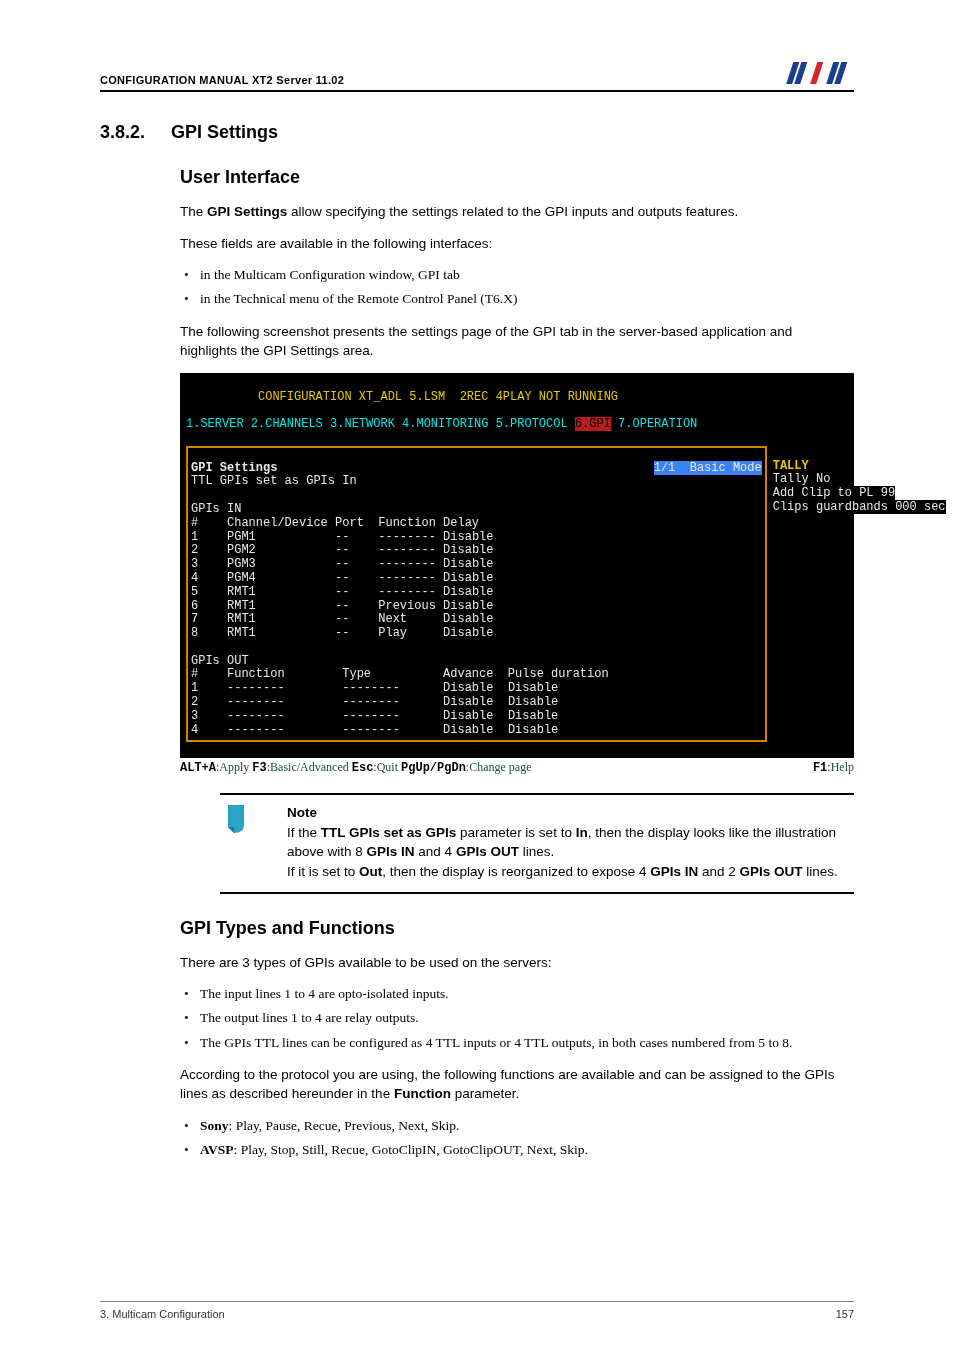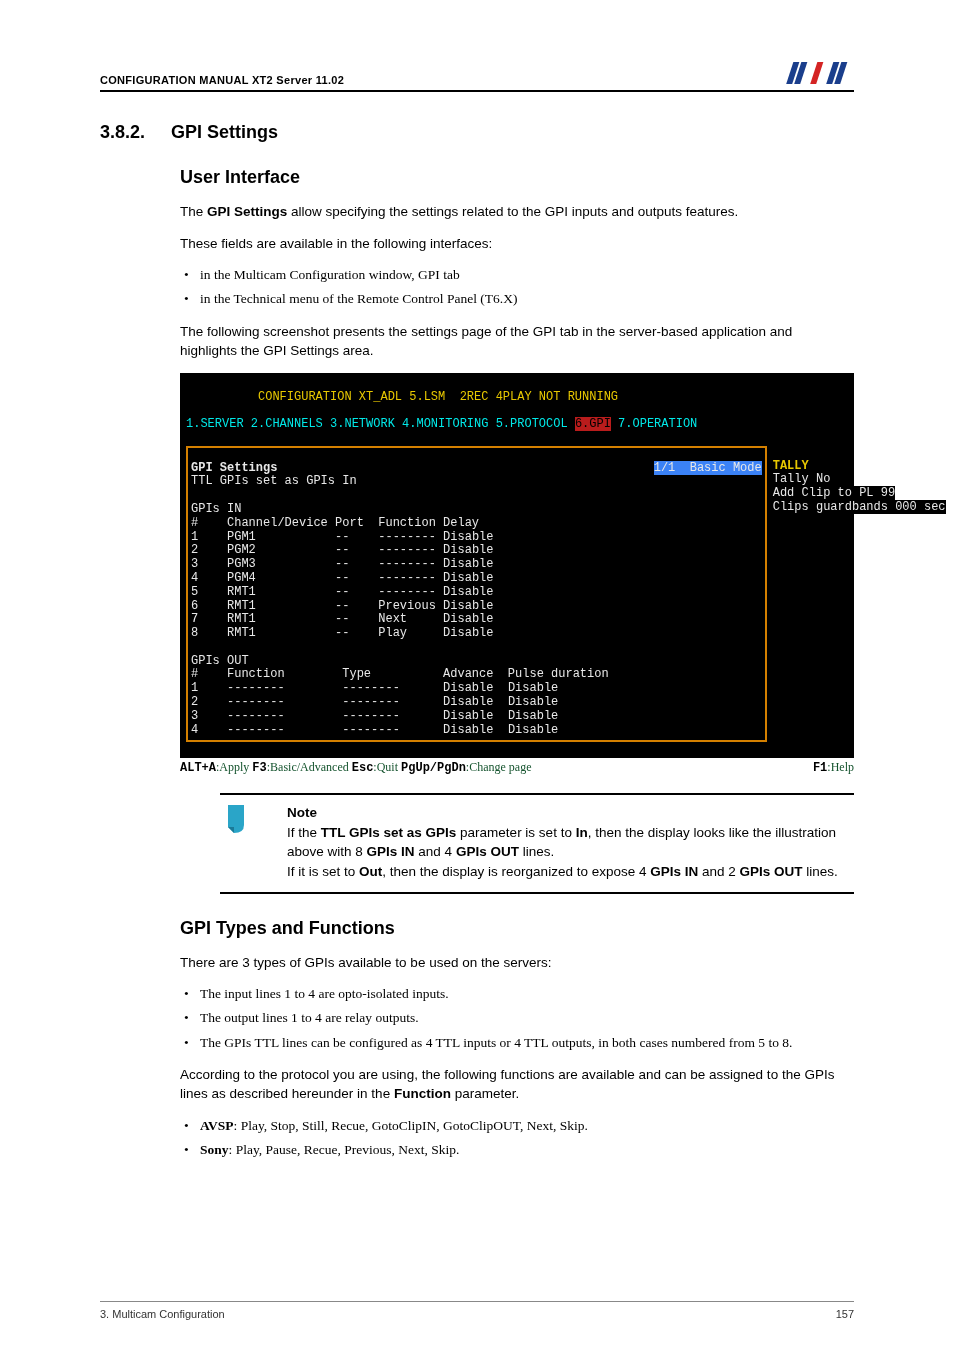--- a/index.html
+++ b/index.html
@@ -136,22 +136,22 @@
       <li>The input lines 1 to 4 are opto-isolated inputs.</li>
       <li>The output lines 1 to 4 are relay outputs.</li>
       <li>The GPIs TTL lines can be configured as 4 TTL inputs or 4 TTL outputs, in both cases numbered from 5 to 8.</li>
     </ul>
 
     <p>
       <span>According to the protocol you are using, the following functions are available and can be assigned to the GPIs lines as described hereunder in the </span><span class="bold">Function</span><span> parameter.</span>
     </p>
 
     <ul>
+      <li><span class="bold">Sony</span><span>: Play, Pause, Recue, Previous, Next, Skip.</span></li>
       <li><span class="bold">AVSP</span><span>: Play, Stop, Still, Recue, GotoClipIN, GotoClipOUT, Next, Skip.</span></li>
-      <li><span class="bold">Sony</span><span>: Play, Pause, Recue, Previous, Next, Skip.</span></li>
     </ul>
 
   </div>
 
   <div class="footer">
     <span>3. Multicam Configuration</span>
     <span>157</span>
   </div>
 
 </div>

